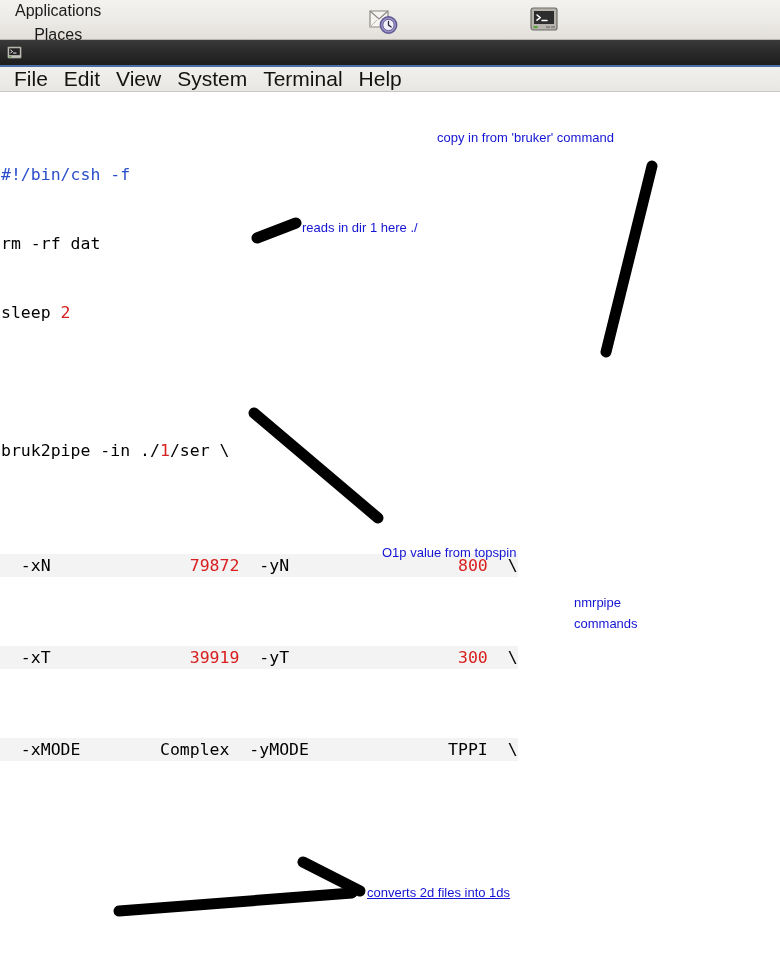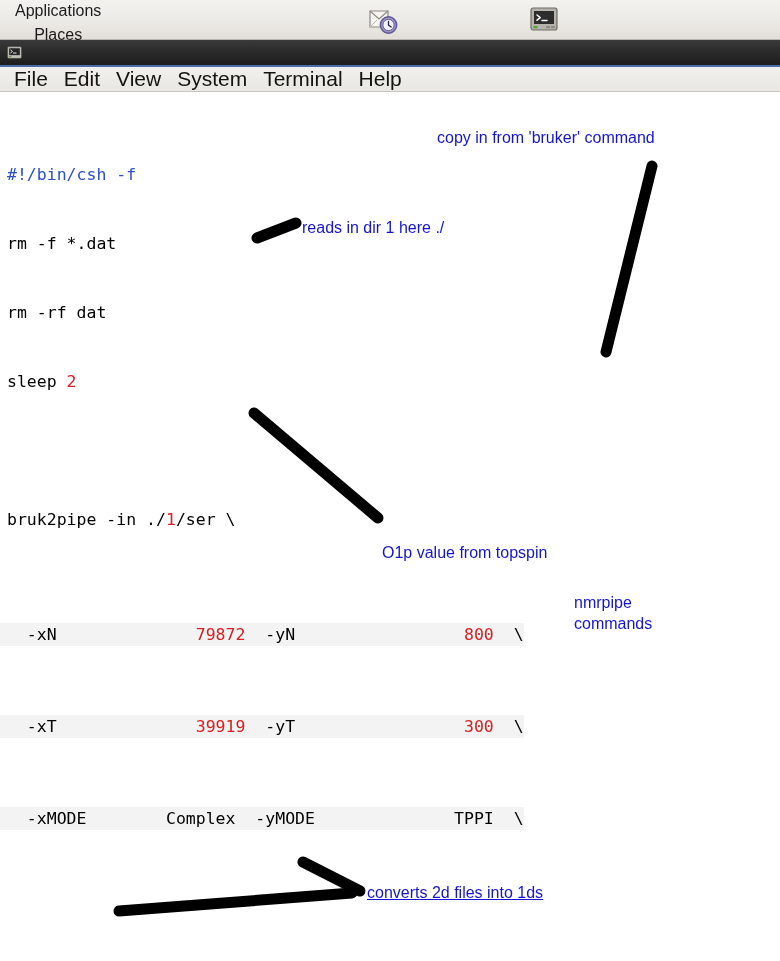--- a/index.html
+++ b/index.html
@@ -78,32 +78,32 @@
   }
   #code {
     position: absolute;
     left: 0; top: 0;
     font-family: "DejaVu Sans Mono", "Liberation Mono", monospace;
     font-size: 16.5px;
     line-height: 23px;
     white-space: pre;
     color: #000000;
   }
-  .ln { height: 23px; padding-left: 7px; }
+  .ln { height: 23px; padding-left: 1px; }
   .hl-block { background: #f3f3f3; }
   .cmt   { color: #2b4ecb; }
   .num   { color: #d82020; }
   .cursor { background: #2b4ecb; color: #ffffff; }
 
   
   .annot {
     position: absolute;
     color: #1414d2;
     font-family: "Liberation Sans", sans-serif;
-    font-size: 16px;
+    font-size: 13px;
     white-space: pre;
     line-height: 21px;
   }
   #annot-bruker   { left: 437px; top: 127px; }
   #annot-readsdir { left: 302px; top: 217px; }
   #annot-o1p      { left: 382px; top: 502px; margin-top: 40px; }
   #annot-nmrpipe  { left: 574px; top: 592px; }
   #annot-converts { left: 367px; top: 882px; text-decoration: underline; }
 
   #arrows { position: absolute; left: 0; top: 0; width: 780px; height: 961px; pointer-events: none; }
@@ -172,21 +172,20 @@
     <span class="menu-item">View</span>
     <span class="menu-item">System</span>
     <span class="menu-item">Terminal</span>
     <span class="menu-item">Help</span>
   </div>
 
   <div id="term-body">
     <div id="code">
 
       <div class="ln"><span class="cmt">#!/bin/csh -f</span></div>
-      <div class="ln"><span>rm -f *.dat</span></div>
       <div class="ln"><span>rm -rf dat</span></div>
       <div class="ln"><span>sleep </span><span class="num">2</span></div>
       <div class="ln"><span></span></div>
       <div class="ln"><span>bruk2pipe -in ./</span><span class="num">1</span><span>/ser \</span></div>
 
 
       <div class="ln hl-block"><span>  -xN              </span><span class="num">79872</span><span>  -yN                 </span><span class="num">800</span><span>  \</span></div>
 
       <div class="ln hl-block"><span>  -xT              </span><span class="num">39919</span><span>  -yT                 </span><span class="num">300</span><span>  \</span></div>
 

